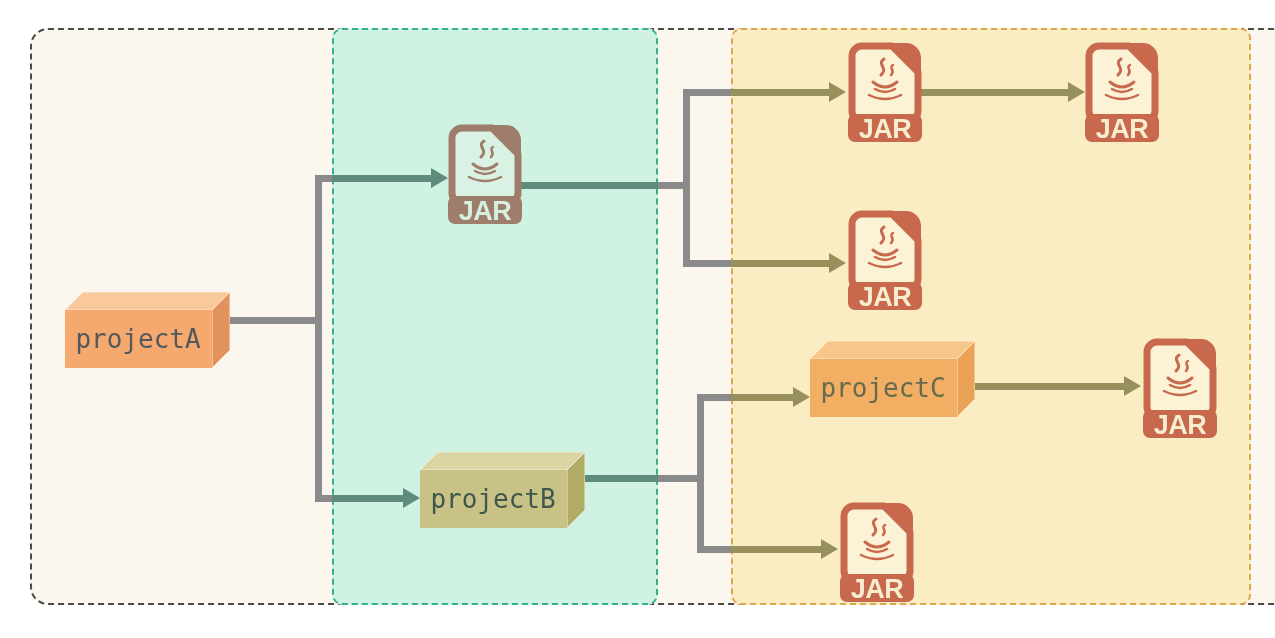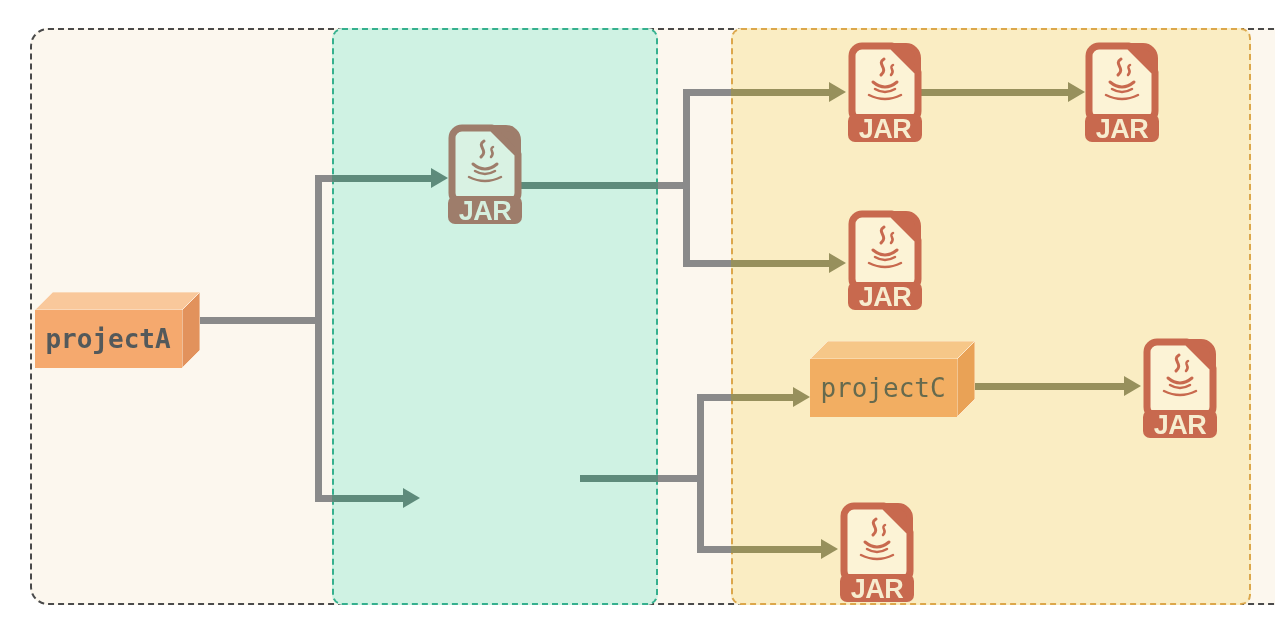--- a/index.html
+++ b/index.html
@@ -78,29 +78,37 @@
 
   <div class="seg h g2o-34" style="left:697px;top:394px;width:98px;"></div>
   <div class="head olive" style="left:793px;top:387px;"></div>
 
   <div class="seg h g2o-34" style="left:697px;top:546px;width:126px;"></div>
   <div class="head olive" style="left:821px;top:539px;"></div>
 
   <div class="seg h olive-line" style="left:960px;top:383px;width:166px;"></div>
   <div class="head olive" style="left:1124px;top:376px;"></div>
 
-  <div class="node" style="left:35px;top:292px;font-weight:bold;">
+  <div class="node" style="left:65px;top:292px;">
     <svg width="165" height="76" viewBox="0 0 165 76">
       <polygon points="0,18 18,0 165,0 147,18" fill="#F9C89B" stroke="#FBE9D6" stroke-width="1"></polygon>
       <polygon points="147,18 165,0 165,58 147,76" fill="#E2925C" stroke="#FBE9D6" stroke-width="1"></polygon>
       <rect x="0" y="18" width="147" height="58" fill="#F5A96E"></rect>
       <text x="73" y="56" text-anchor="middle" class="box-label" fill="#53595B">projectA</text>
     </svg>
   </div>
 
+  <div class="node" style="left:420px;top:452px;">
+    <svg width="165" height="76" viewBox="0 0 165 76">
+      <polygon points="0,18 18,0 165,0 147,18" fill="#DAD5A3" stroke="#EDEFD8" stroke-width="1"></polygon>
+      <polygon points="147,18 165,0 165,58 147,76" fill="#B2AC67" stroke="#EDEFD8" stroke-width="1"></polygon>
+      <rect x="0" y="18" width="147" height="58" fill="#C9C287"></rect>
+      <text x="73" y="56" text-anchor="middle" class="box-label" fill="#3F584E">projectB</text>
+    </svg>
+  </div>
 
   <div class="node" style="left:810px;top:341px;">
     <svg width="165" height="76" viewBox="0 0 165 76">
       <polygon points="0,18 18,0 165,0 147,18" fill="#F6C788" stroke="#FCE8CB" stroke-width="1"></polygon>
       <polygon points="147,18 165,0 165,58 147,76" fill="#E9A256" stroke="#FCE8CB" stroke-width="1"></polygon>
       <rect x="0" y="18" width="147" height="58" fill="#F2AE62"></rect>
       <text x="73" y="56" text-anchor="middle" class="box-label" fill="#666A4E">projectC</text>
     </svg>
   </div>
 

